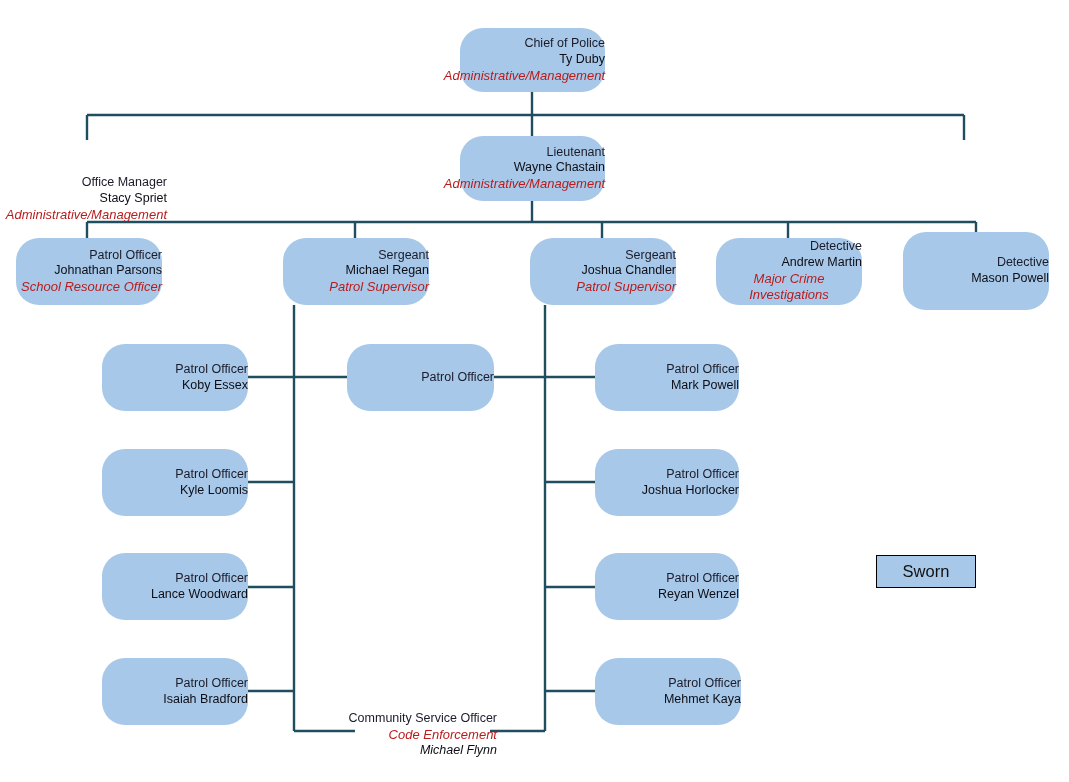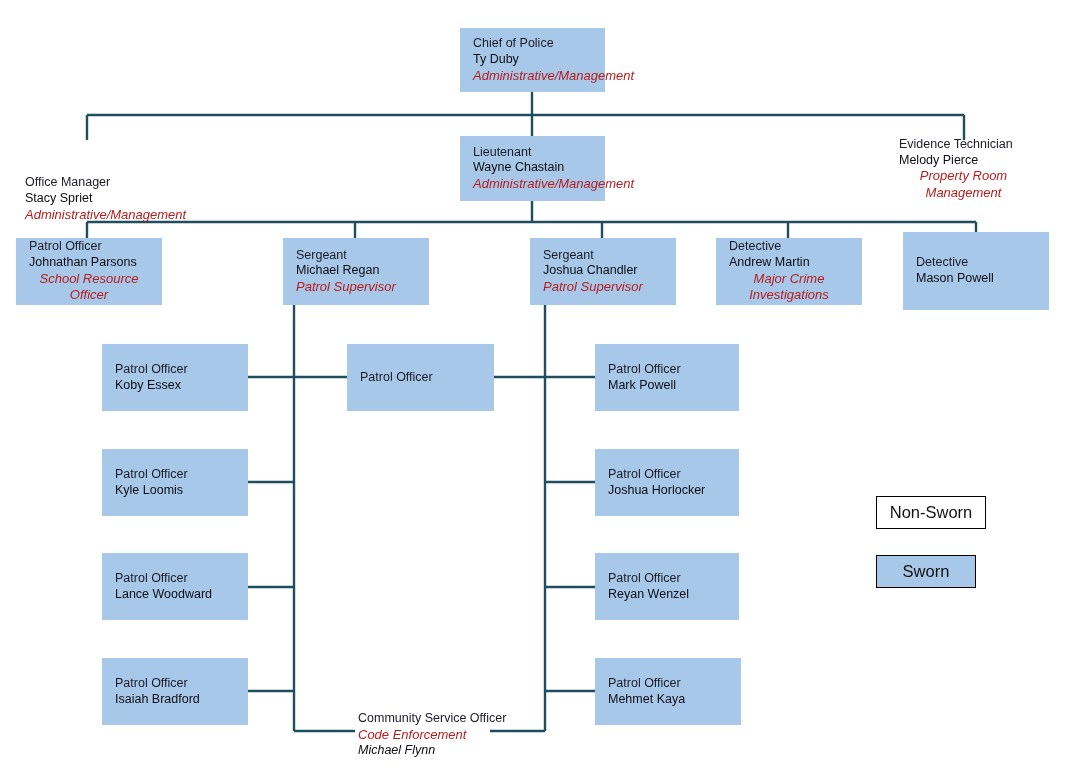--- a/index.html
+++ b/index.html
@@ -24,25 +24,26 @@
     top: 0;
     width: 1069px;
     height: 782px;
     pointer-events: none;
   }
   .node {
     position: absolute;
     box-sizing: border-box;
     display: flex;
     flex-direction: column;
-    align-items: flex-start;
+    align-items: flex-end;
     justify-content: center;
     text-align: center;
     line-height: 1.26;
-    padding: 2px 13px;
+    padding: 2px 0;
+    border-radius: 23px;
   }
   .node.sworn {
     background: #a7c8e8;
   }
   .node.nonsworn {
     background: transparent;
   }
   .n-title {
     font-size: 12.5px;
     color: #1b1b2a;
@@ -132,25 +133,20 @@
     <div class="n-name">Stacy Spriet</div>
     <div class="n-role">Administrative/Management</div>
   </div>
 
   <div class="node sworn" style="left:460px; top:136px; width:145px; height:65px;">
     <div class="n-title">Lieutenant</div>
     <div class="n-name">Wayne Chastain</div>
     <div class="n-role">Administrative/Management</div>
   </div>
 
-  <div class="node nonsworn" style="left:886px; top:140px; width:155px; height:58px;">
-    <div class="n-title">Evidence Technician</div>
-    <div class="n-name">Melody Pierce</div>
-    <div class="n-role">Property Room Management</div>
-  </div>
 
   <div class="node sworn" style="left:16px; top:238px; width:146px; height:67px;">
     <div class="n-title">Patrol Officer</div>
     <div class="n-name">Johnathan Parsons</div>
     <div class="n-role">School Resource Officer</div>
   </div>
 
   <div class="node sworn" style="left:283px; top:238px; width:146px; height:67px;">
     <div class="n-title">Sergeant</div>
     <div class="n-name">Michael Regan</div>
@@ -217,21 +213,18 @@
     <div class="n-title">Patrol Officer</div>
     <div class="n-name">Mehmet Kaya</div>
   </div>
 
   <div class="node nonsworn" style="left:345px; top:706px; width:152px; height:58px;">
     <div class="n-title">Community  Service Officer</div>
     <div class="n-role">Code Enforcement</div>
     <div class="n-name-italic">Michael Flynn</div>
   </div>
 
-  <div class="legend-box nonsworn" style="left:876px; top:496px; width:110px; height:33px;">
-    <span>Non-Sworn</span>
-  </div>
 
   <div class="legend-box sworn" style="left:876px; top:555px; width:100px; height:33px;">
     <span>Sworn</span>
   </div>
 
 </div>
 
 </body></html>

